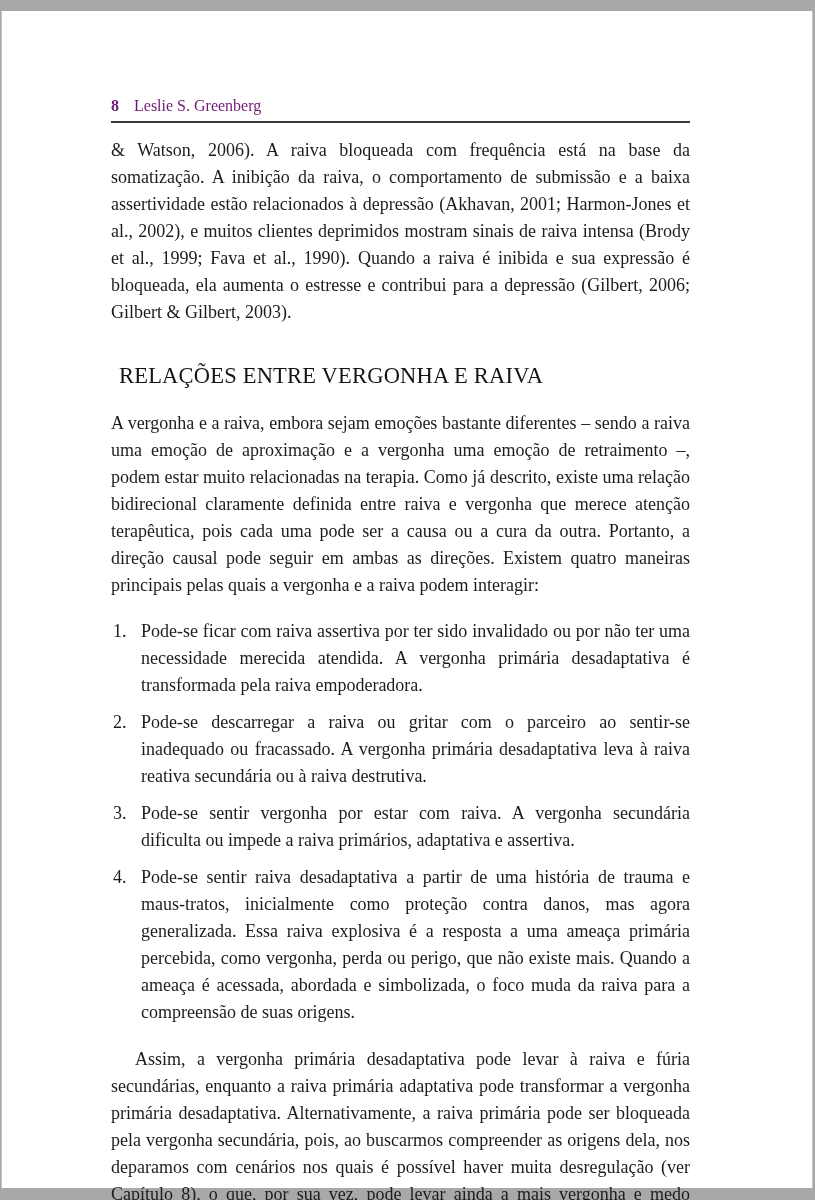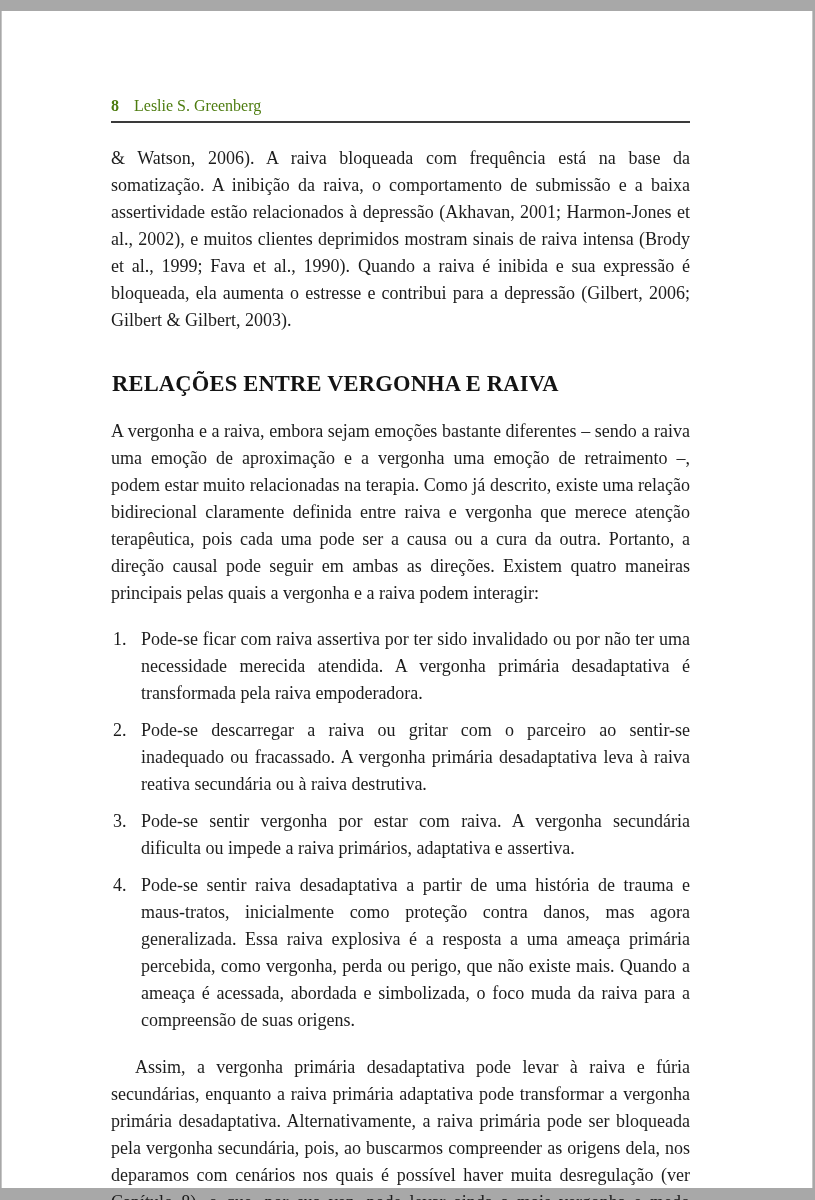--- a/index.html
+++ b/index.html
@@ -22,45 +22,45 @@
     border-right: 1px solid #c6c6c6;
     box-sizing: border-box;
   }
   .content {
     margin: 86px 122px 0 109px;
     color: #1c1c1c;
   }
   .running-header {
     font-size: 16px;
     line-height: 18px;
-    color: #4d7c0f;
+    color: #701a75;
     font-family: Liberation Serif, serif;
   }
   .page-num {
     font-weight: bold;
     margin-right: 15px;
   }
   .header-rule {
     height: 2px;
     background: #3a3a3a;
     margin-top: 6px;
   }
   .body-para {
     font-size: 18px;
     line-height: 27px;
     text-align: justify;
     margin: 0;
   }
-  .intro-para { margin-top: 22px; }
+  .intro-para { margin-top: 14px; }
   .section-heading {
     font-size: 22.5px;
-    font-weight: bold;
+    font-weight: normal;
     letter-spacing: 0.2px;
     color: #141414;
-    margin: 37px 0 21px 1px;
+    margin: 37px 0 21px 8px;
   }
   .numbered-list {
     list-style: none;
     margin: 19px 0 0 0;
     padding: 0;
   }
   .list-item {
     position: relative;
     padding-left: 30px;
     font-size: 18px;

